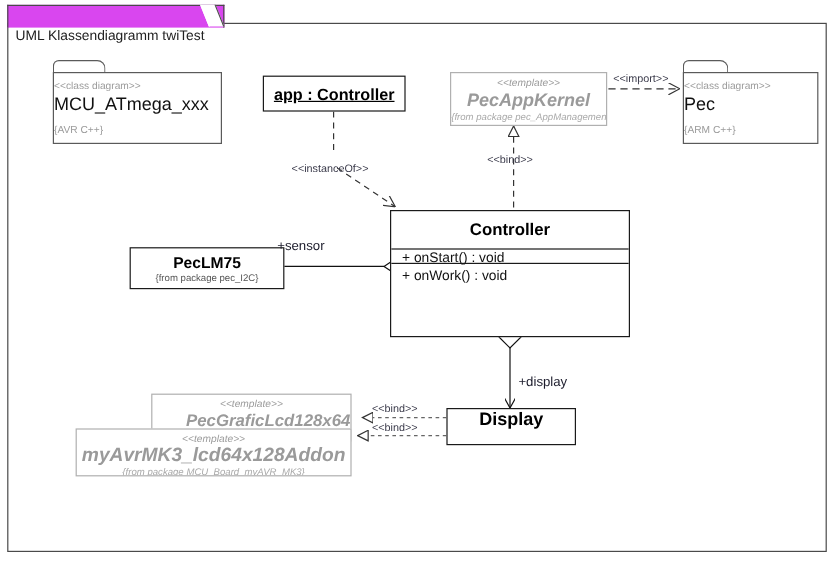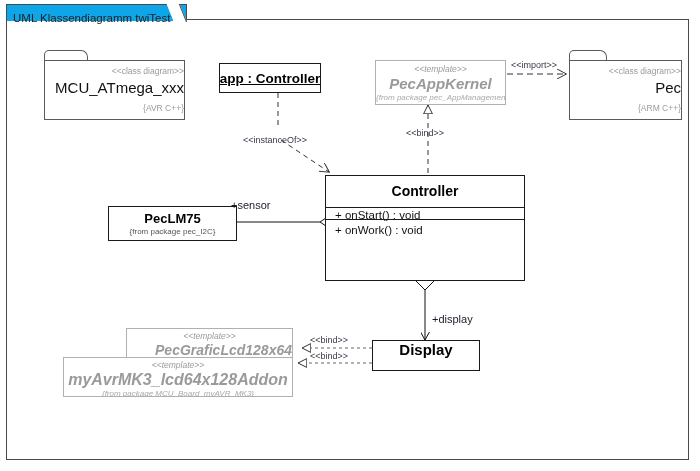--- a/index.html
+++ b/index.html
@@ -25,24 +25,24 @@
     border: 1px solid #4a4a4a;
     box-sizing: border-box;
     background: #ffffff;
   }
   #title-tab {
     position: absolute;
     left: 6px;
     top: 4px;
     height: 17px;
     box-sizing: border-box;
-    padding: 6px 16px 0 6px;
+    padding: 18px 16px 0 6px;
     border: 1px solid #4a4a4a;
     border-bottom: none;
-    background: #0ea5e9;
+    background: #d946ef;
     font-size: 11.5px;
     color: #222222;
     line-height: 15px;
     white-space: nowrap;
     z-index: 5;
   }
   #title-tab::after {
     content: "";
     position: absolute;
     right: -1px;
@@ -65,21 +65,21 @@
     background: #ffffff;
     box-sizing: border-box;
     border-top-left-radius: 5px;
     border-top-right-radius: 7px;
   }
   .pkg-body {
     position: absolute;
     border: 1px solid #5a5a5a;
     background: #ffffff;
     box-sizing: border-box;
-    text-align: right;
+    text-align: left;
     overflow: hidden;
   }
   .stereo {
     font-size: 8.5px;
     color: #9b9b9b;
     line-height: 11px;
     white-space: nowrap;
   }
   .pkg-name {
     font-size: 15px;
@@ -256,21 +256,21 @@
     <div class="pkg-lang" style="margin-top:5px;">{AVR C++}</div>
   </div>
 
   <div class="pkg-tab" style="left:569px; top:50px; width:38px; height:11px;"></div>
   <div class="pkg-body" style="left:569px; top:60px; width:113px; height:60px;">
     <div class="stereo" style="margin-top:5px;">&lt;&lt;class diagram&gt;&gt;</div>
     <div class="pkg-name" style="margin-top:1px;">Pec</div>
     <div class="pkg-lang" style="margin-top:5px;">{ARM C++}</div>
   </div>
 
-  <div class="instance-box" style="left:219px; top:63px; width:102px; height:30px;">
+  <div class="instance-box" style="left:219px; top:63px; width:119px; height:30px;">
     <span class="instance-name">app : Controller</span>
   </div>
 
   <div class="tmpl-box" style="left:375px; top:60px; width:131px; height:45px;">
     <div class="stereo" style="margin-top:3px;">&lt;&lt;template&gt;&gt;</div>
     <div class="tmpl-name" style="font-size:15px; line-height:18px;">PecAppKernel</div>
     <div class="tmpl-from">{from package pec_AppManagement}</div>
   </div>
 
   <div class="class-box" style="left:325px; top:175px; width:200px; height:106px;">

